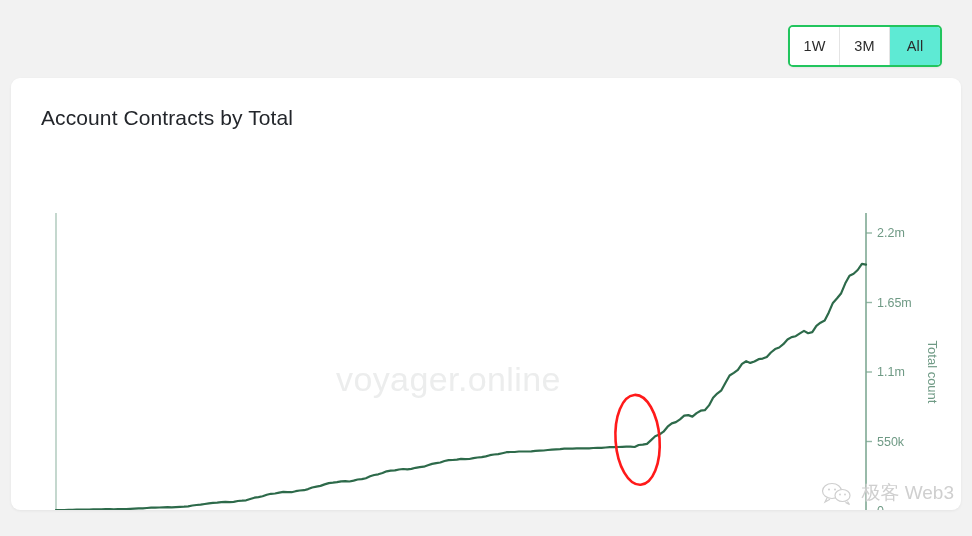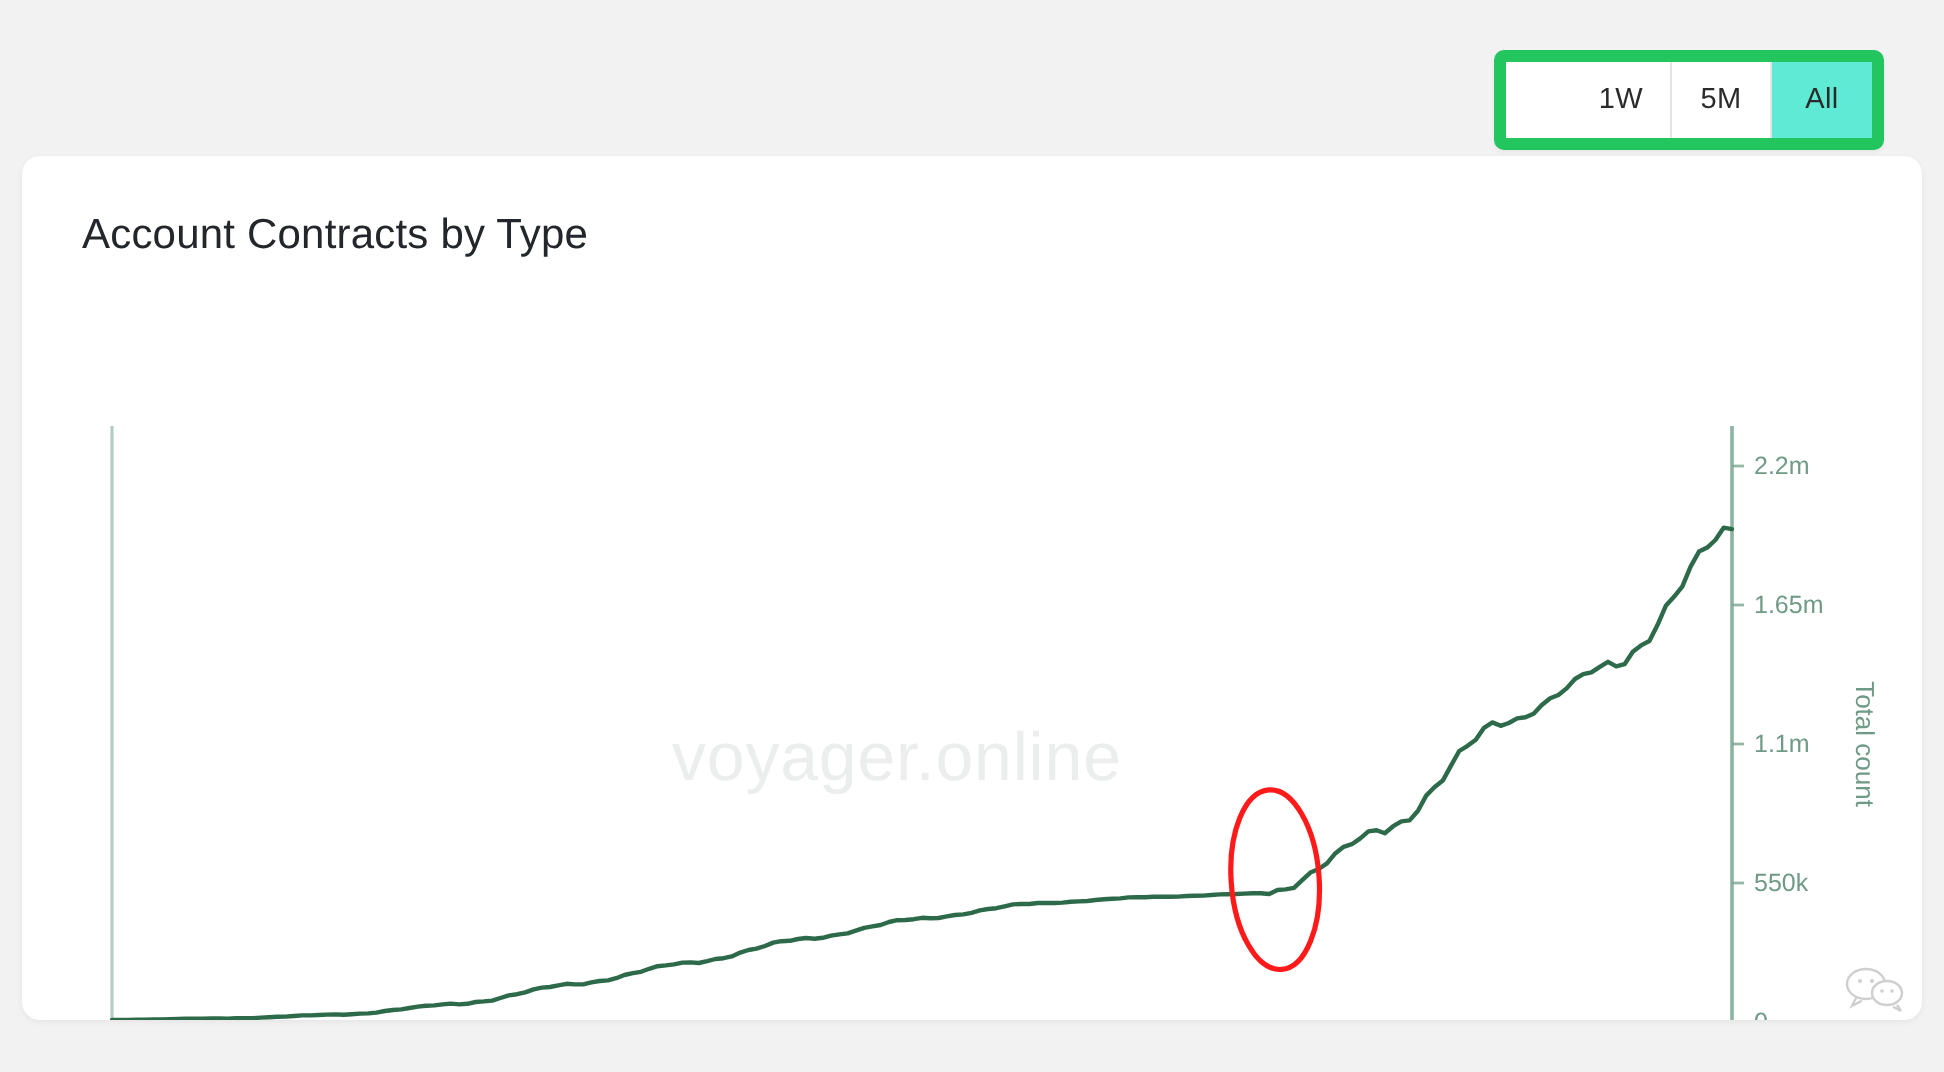--- a/index.html
+++ b/index.html
@@ -8,26 +8,25 @@
     background: #f2f2f2;
     font-family: "Liberation Sans", sans-serif;
     overflow: hidden;
   }
   #root { position: relative; width: 972px; height: 536px; }
 
   
   .range-toggle {
     position: absolute; top: 25px; right: 30px;
     display: flex;
-    border: 6px solid #22c55e;
+    border: 2px solid #22c55e;
     border-radius: 5px;
     overflow: hidden;
     background: #fff;
     box-shadow: 0 1px 2px rgba(0,0,0,.05);
-    padding-left: 33px;
   }
   .range-btn {
     width: 50px; height: 38px;
     display: flex; align-items: center; justify-content: center;
     font-size: 14.5px; color: #2b2b2b;
     background: #fff;
     border-right: 1px solid #e4e4e4;
     cursor: pointer;
     letter-spacing: .2px;
   }
@@ -78,27 +77,27 @@
   }
   .wechat-mark svg { display: block; }
 </style>
 </head>
 <body>
 
 <div id="root">
 
   <div class="range-toggle">
     <div class="range-btn">1W</div>
-    <div class="range-btn">5M</div>
+    <div class="range-btn">3M</div>
     <div class="range-btn active">All</div>
   </div>
 
   <div class="card">
 
-    <div class="card-title">Account Contracts by Type</div>
+    <div class="card-title">Account Contracts by Total</div>
 
     <div class="watermark">voyager.online</div>
 
     <div class="chart-wrap">
       <svg class="chart-svg" id="chart-svg" width="950" height="372" viewBox="0 0 950 372">
           <line x1="45" y1="75" x2="45" y2="373" stroke="#7aa690" stroke-width="1.6" opacity="0.55"></line>
           <line x1="45" y1="373" x2="855" y2="373" stroke="#7aa690" stroke-width="1.6" opacity="0.55"></line>
           <line x1="855" y1="75" x2="855" y2="373" stroke="#7aa690" stroke-width="1.8" opacity="0.85"></line>
           <line x1="855" y1="373" x2="861" y2="373" stroke="#7aa690" stroke-width="1.4" opacity="0.8"></line>
           <text x="866" y="377" fill="#6f9a85" font-size="12.5" font-family="&quot;Liberation Sans&quot;, sans-serif">0</text>
@@ -139,15 +138,16 @@
         <ellipse cx="11" cy="10" rx="9.5" ry="7.5"></ellipse>
         <path d="M6 17 L4 21 L9 18.3"></path>
         <circle cx="8" cy="8.5" r="1" fill="#cfcfcf" stroke="none"></circle>
         <circle cx="14" cy="8.5" r="1" fill="#cfcfcf" stroke="none"></circle>
         <ellipse cx="21.5" cy="14.5" rx="7.5" ry="6" fill="#fff"></ellipse>
         <path d="M26.5 20.5 L28.5 23.5 L24.5 21.4"></path>
         <circle cx="19" cy="13.5" r=".9" fill="#cfcfcf" stroke="none"></circle>
         <circle cx="24" cy="13.5" r=".9" fill="#cfcfcf" stroke="none"></circle>
       </svg>
     </span>
+    <span>极客 Web3</span>
   </div>
 
 </div>
 
 </body></html>

